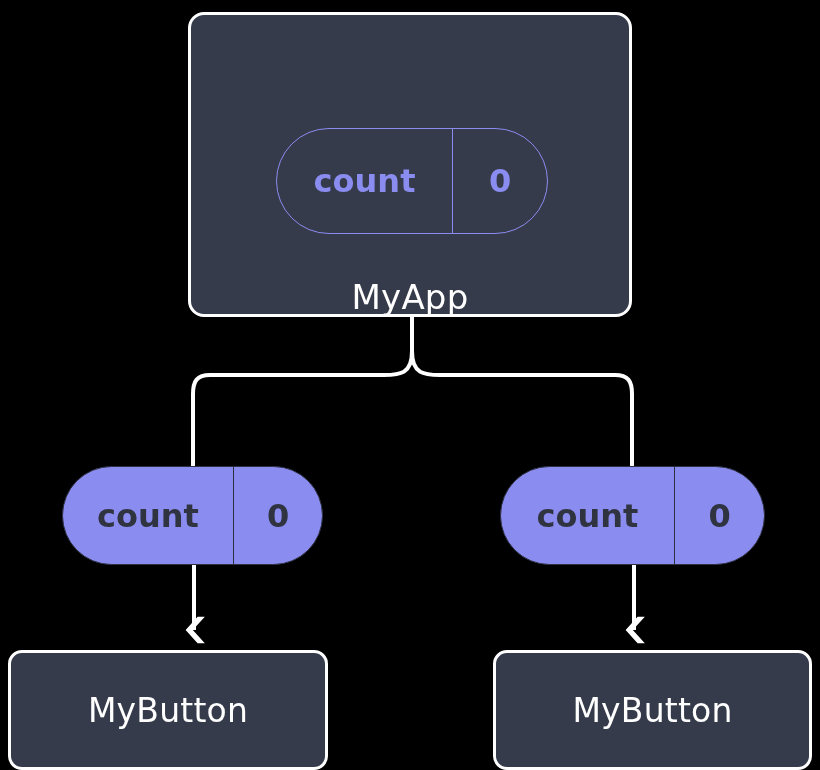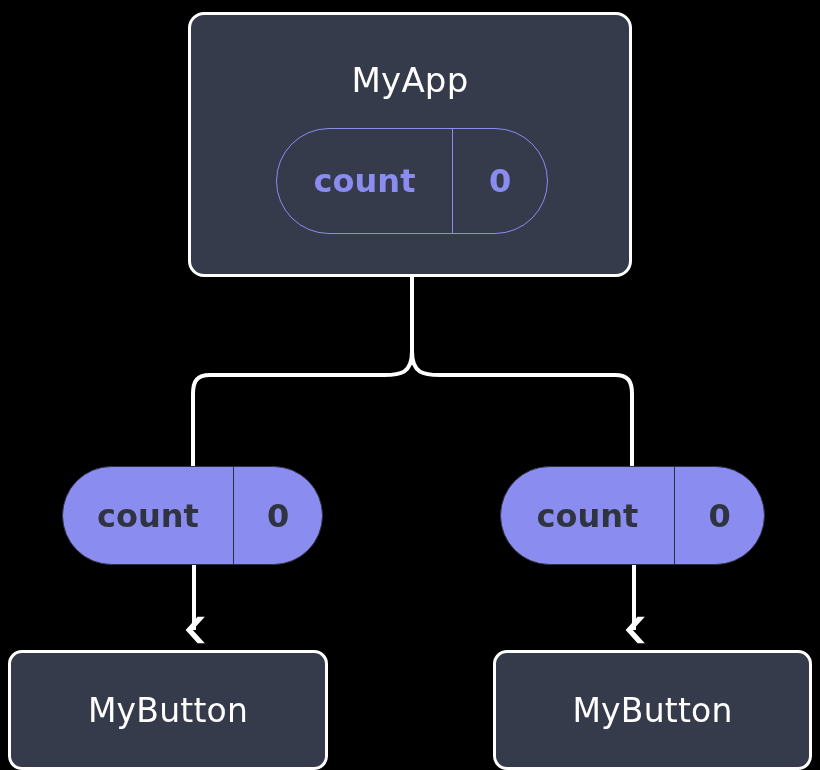--- a/index.html
+++ b/index.html
@@ -45,22 +45,23 @@
     line-height: 1;
     letter-spacing: 0.2px;
     white-space: nowrap;
   }
 
   
   #node-myapp {
     left: 188px;
     top: 12px;
     width: 444px;
-    height: 265px;
+    height: 305px;
     border-radius: 16px;
+    justify-content: flex-end;
   }
   #node-myapp .component-title {
     margin-top: 48px;
   }
 
   
   #node-mybutton-left {
     left: 8px;
     top: 650px;
     width: 320px;

